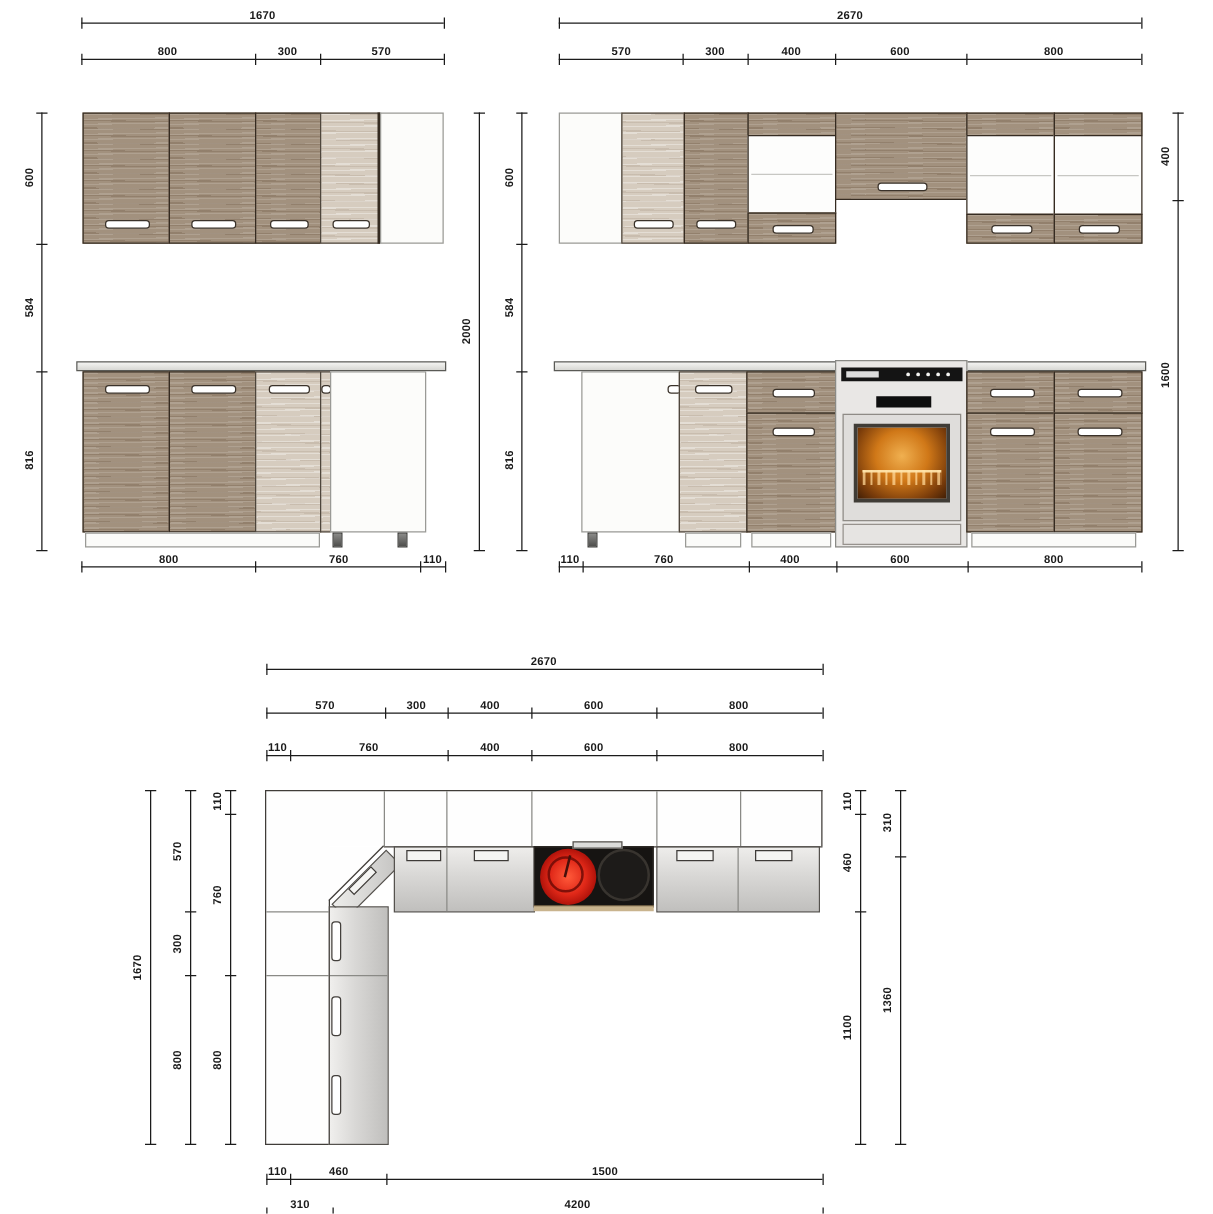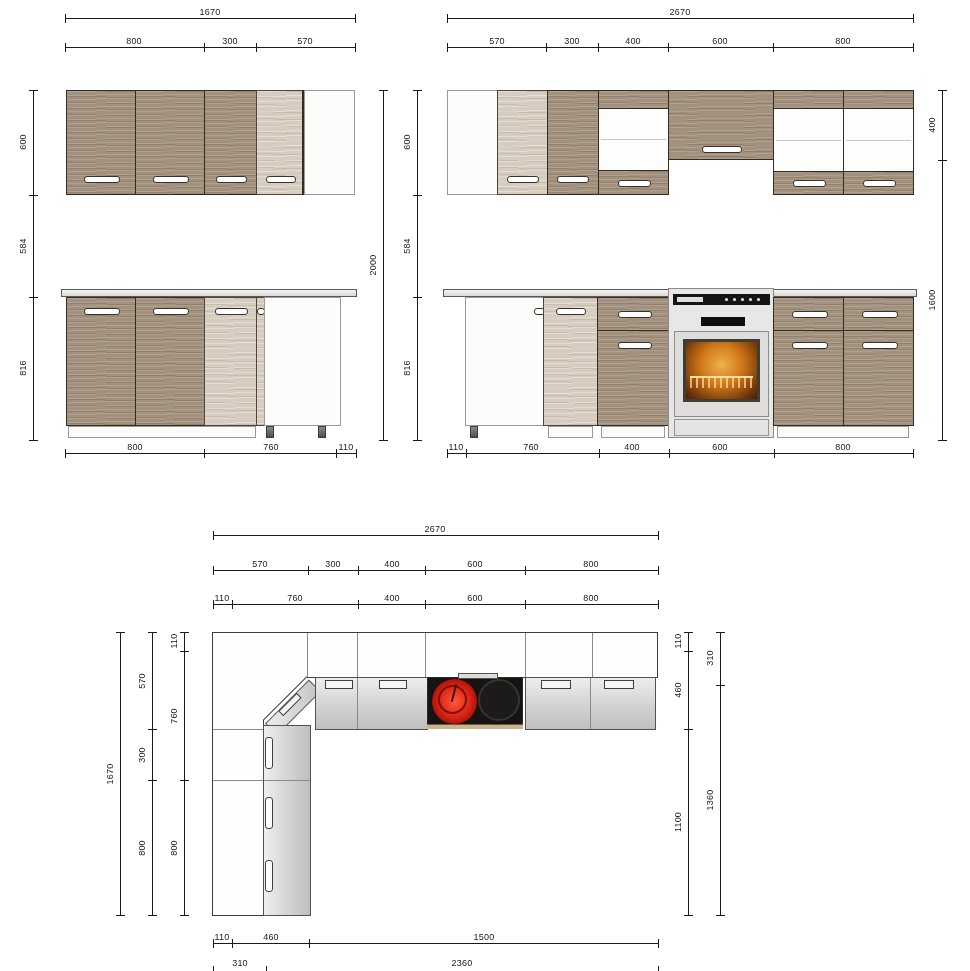--- a/index.html
+++ b/index.html
@@ -1,17 +1,17 @@
 <!DOCTYPE html>
 <html><head>
 <meta charset="utf-8">
 <style>
   html,body{margin:0;padding:0;background:#fff;}
   body{width:970px;height:971px;font-family:"Liberation Sans",sans-serif;}
-  .canvas{position:relative;width:970px;height:971px;background:#ffffff;overflow:hidden;}
+  .canvas{position:relative;width:970px;height:971px;background:#ffffff;overflow:hidden;font-weight:bold;}
   .view{position:absolute;left:0;top:0;width:100%;height:100%;}
   .el{position:absolute;box-sizing:border-box;}
   
   .dlh{position:absolute;height:1px;background:#1b1b1b;}
   .dlv{position:absolute;width:1px;background:#1b1b1b;}
   .tkv{position:absolute;width:1px;height:9px;background:#1b1b1b;}
   .tkh{position:absolute;width:9px;height:1px;background:#1b1b1b;}
   .dlab{position:absolute;font-size:9px;line-height:10px;color:#1b1b1b;transform:translateX(-50%);white-space:nowrap;letter-spacing:.2px;}
   .dlabv{position:absolute;font-size:9px;line-height:10px;color:#1b1b1b;transform:translate(-50%,-50%) rotate(-90deg);white-space:nowrap;letter-spacing:.2px;}
   
@@ -347,16 +347,16 @@
     <i class="tkv" style="left:309px;top:939px"></i>
     <i class="tkv" style="left:658px;top:939px"></i>
     <span class="dlab" style="left:222px;top:932px">110</span>
     <span class="dlab" style="left:271px;top:932px">460</span>
     <span class="dlab" style="left:484px;top:932px">1500</span>
 
     <i class="tkv" style="left:213px;top:966px"></i>
     <i class="tkv" style="left:266px;top:966px"></i>
     <i class="tkv" style="left:658px;top:966px"></i>
     <span class="dlab" style="left:240px;top:958px">310</span>
-    <span class="dlab" style="left:462px;top:958px">2360</span>
+    <span class="dlab" style="left:462px;top:958px">4200</span>
   </div>
 
 </div>
 
 </body></html>

